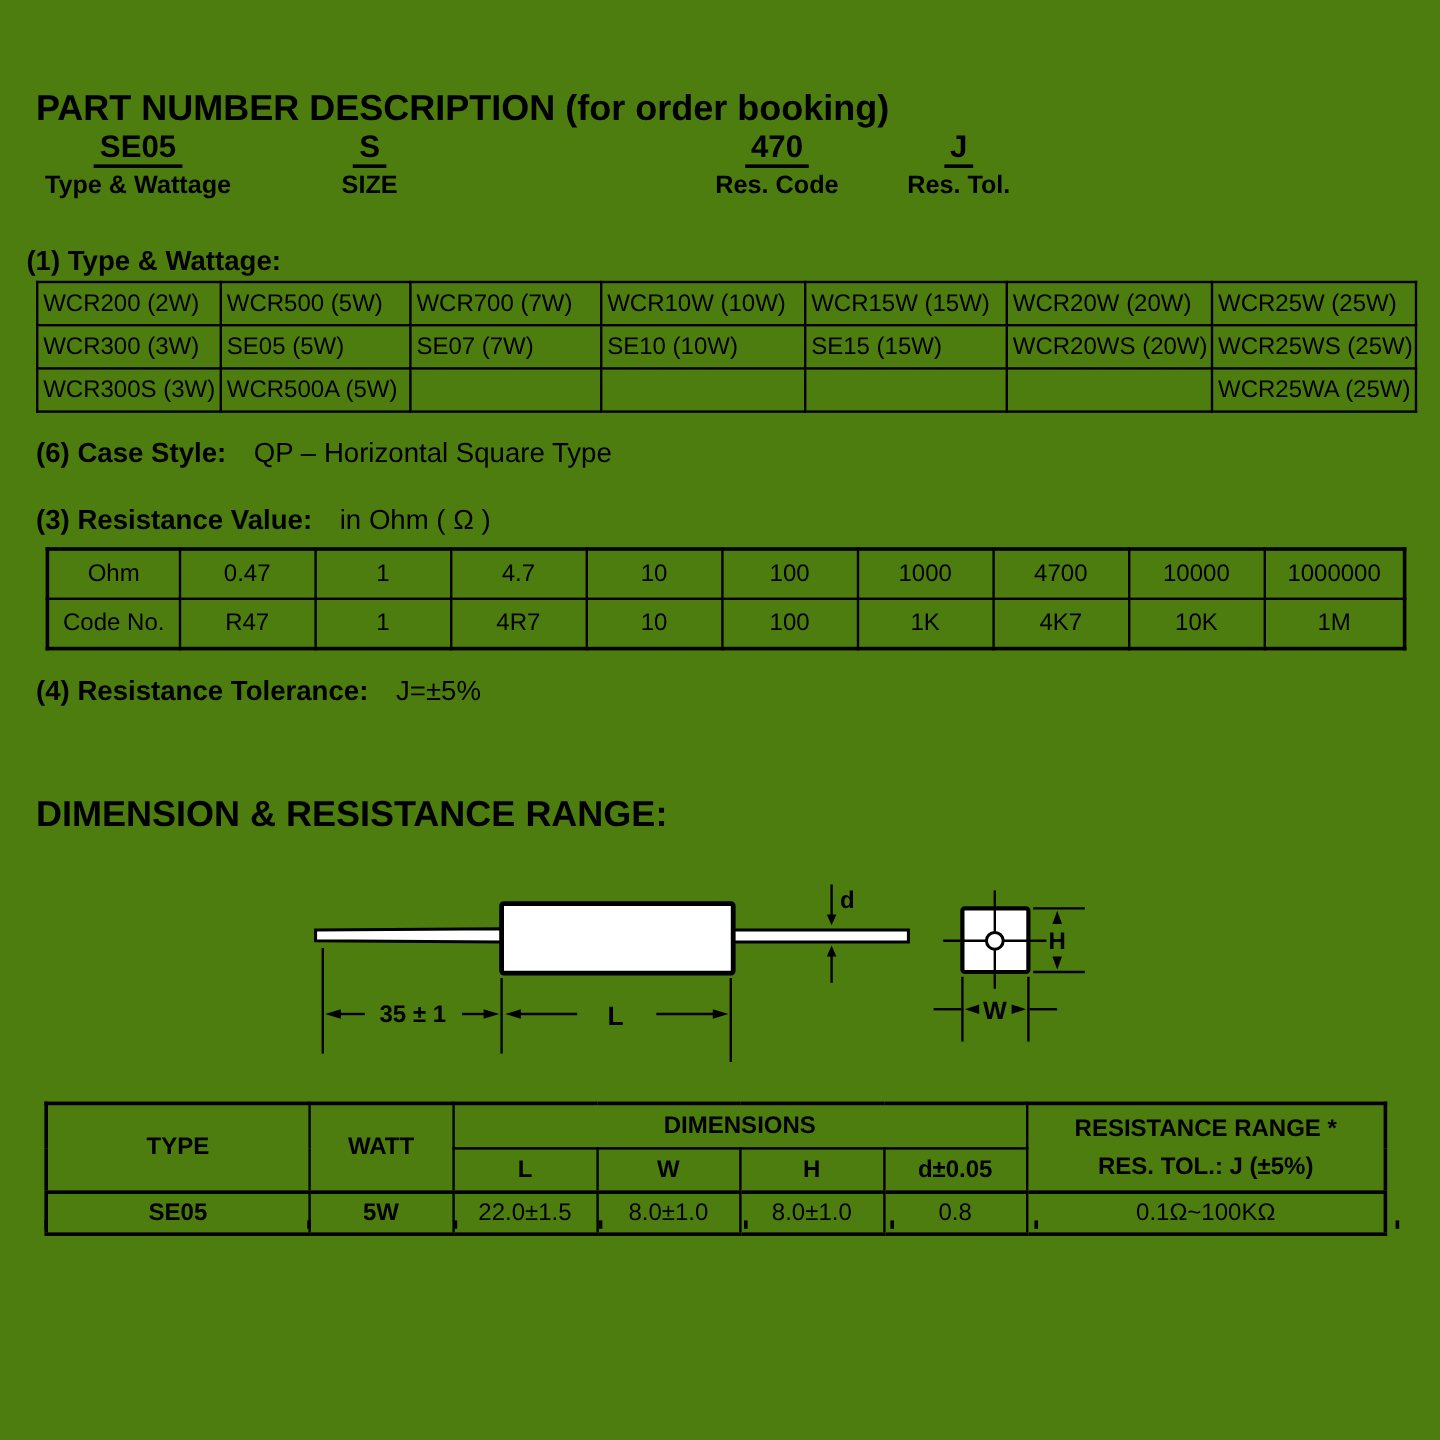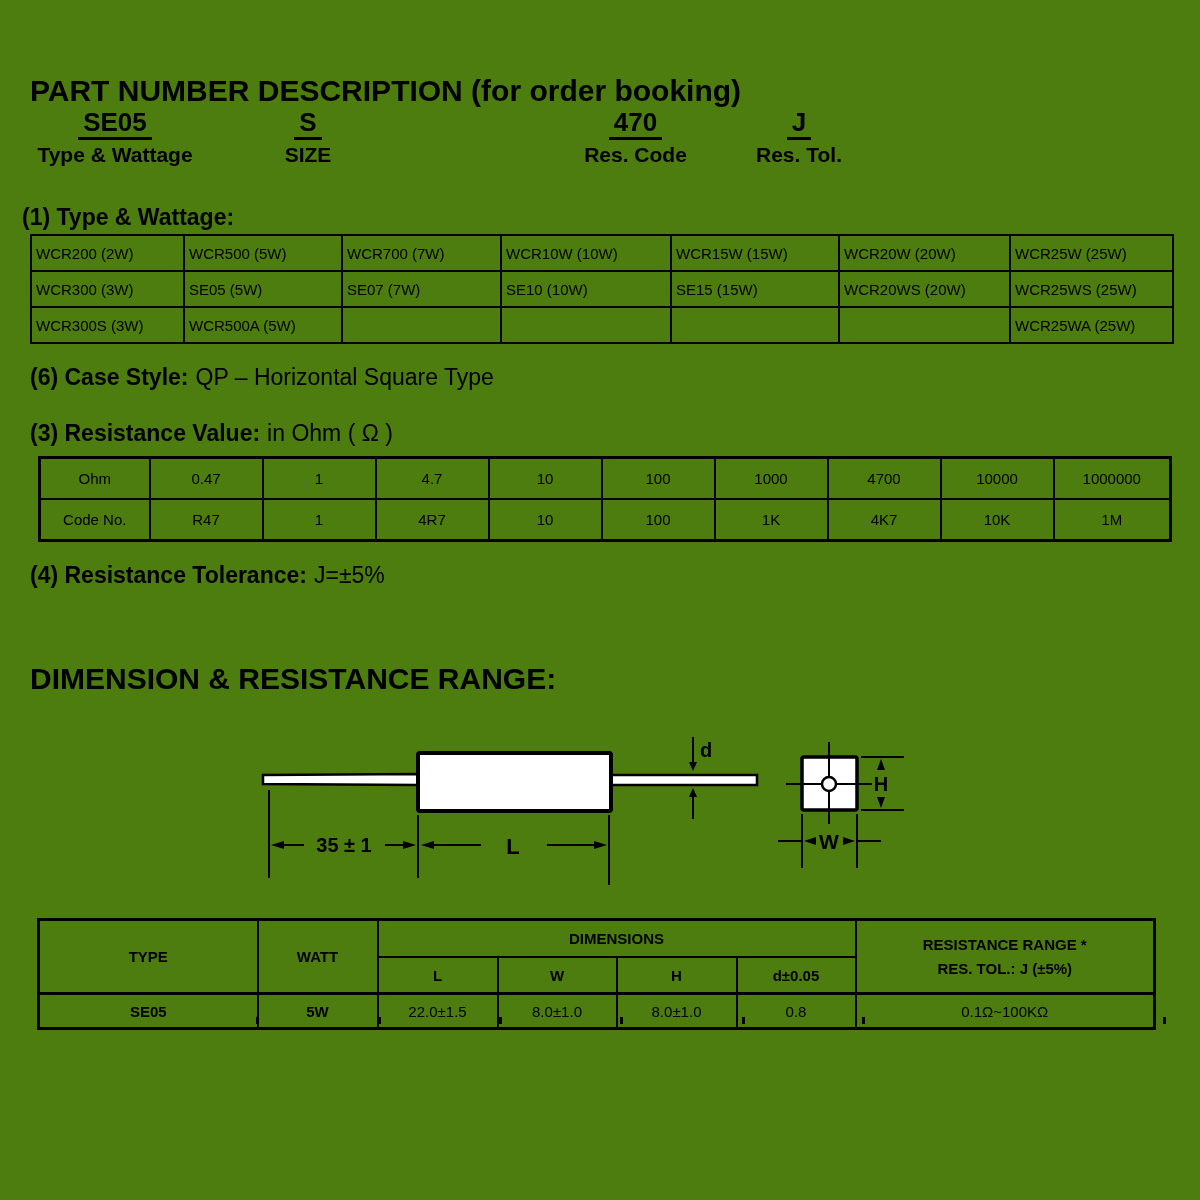--- a/index.html
+++ b/index.html
@@ -9,24 +9,24 @@
   .abs{position:absolute;}
 
   .doc-title{font-size:30px;font-weight:bold;letter-spacing:0px;white-space:nowrap;}
 
   .pn-col{position:absolute;top:108px;text-align:center;}
   .pn-code{display:inline-block;font-size:26px;font-weight:bold;border-bottom:3px solid #000;padding:0 5px 0px;line-height:1.1;}
   .pn-label{font-size:21px;font-weight:bold;margin-top:3px;white-space:nowrap;}
 
   .sec-line{position:absolute;white-space:nowrap;font-size:23px;}
   .sec-line .b{font-weight:bold;}
-  .sec-line .v{font-weight:normal;margin-left:7px;}
+  .sec-line .v{font-weight:normal;margin-left:23px;}
 
   table{border-collapse:collapse;table-layout:fixed;}
-  td{border:2px solid #000;font-size:15px;overflow:hidden;white-space:nowrap;}
+  td{border:2px solid #000;font-size:20px;overflow:hidden;white-space:nowrap;}
 
   .t1{position:absolute;left:30px;top:234px;border:2px solid #000;}
   .t1 td{height:34px;padding:0 2px 0 4px;vertical-align:middle;}
 
   .t2{position:absolute;left:38px;top:456px;border:3px solid #000;}
   .t2 td{height:37px;text-align:center;vertical-align:middle;}
 
   .t3{position:absolute;left:37px;top:918px;border:3px solid #000;}
   .t3 td{text-align:center;vertical-align:middle;font-weight:bold;}
   .t3 tr.hd1 td{height:33px;}
@@ -47,21 +47,21 @@
   <div class="abs doc-title" style="left:30px;top:74px;">PART NUMBER DESCRIPTION (for order booking)</div>
 
   <div class="pn-col" style="left:20px;width:190px;">
     <div class="pn-code">SE05</div>
     <div class="pn-label">Type &amp; Wattage</div>
   </div>
   <div class="pn-col" style="left:248px;width:120px;">
     <div class="pn-code">S</div>
     <div class="pn-label">SIZE</div>
   </div>
-  <div class="pn-col" style="left:563px;width:145px;">
+  <div class="pn-col" style="left:575px;width:145px;">
     <div class="pn-code">470</div>
     <div class="pn-label">Res. Code</div>
   </div>
   <div class="pn-col" style="left:738px;width:122px;">
     <div class="pn-code">J</div>
     <div class="pn-label">Res. Tol.</div>
   </div>
 
   <div class="sec-line" style="left:22px;top:204px;">
     <span class="b">(1) Type &amp; Wattage:</span>

